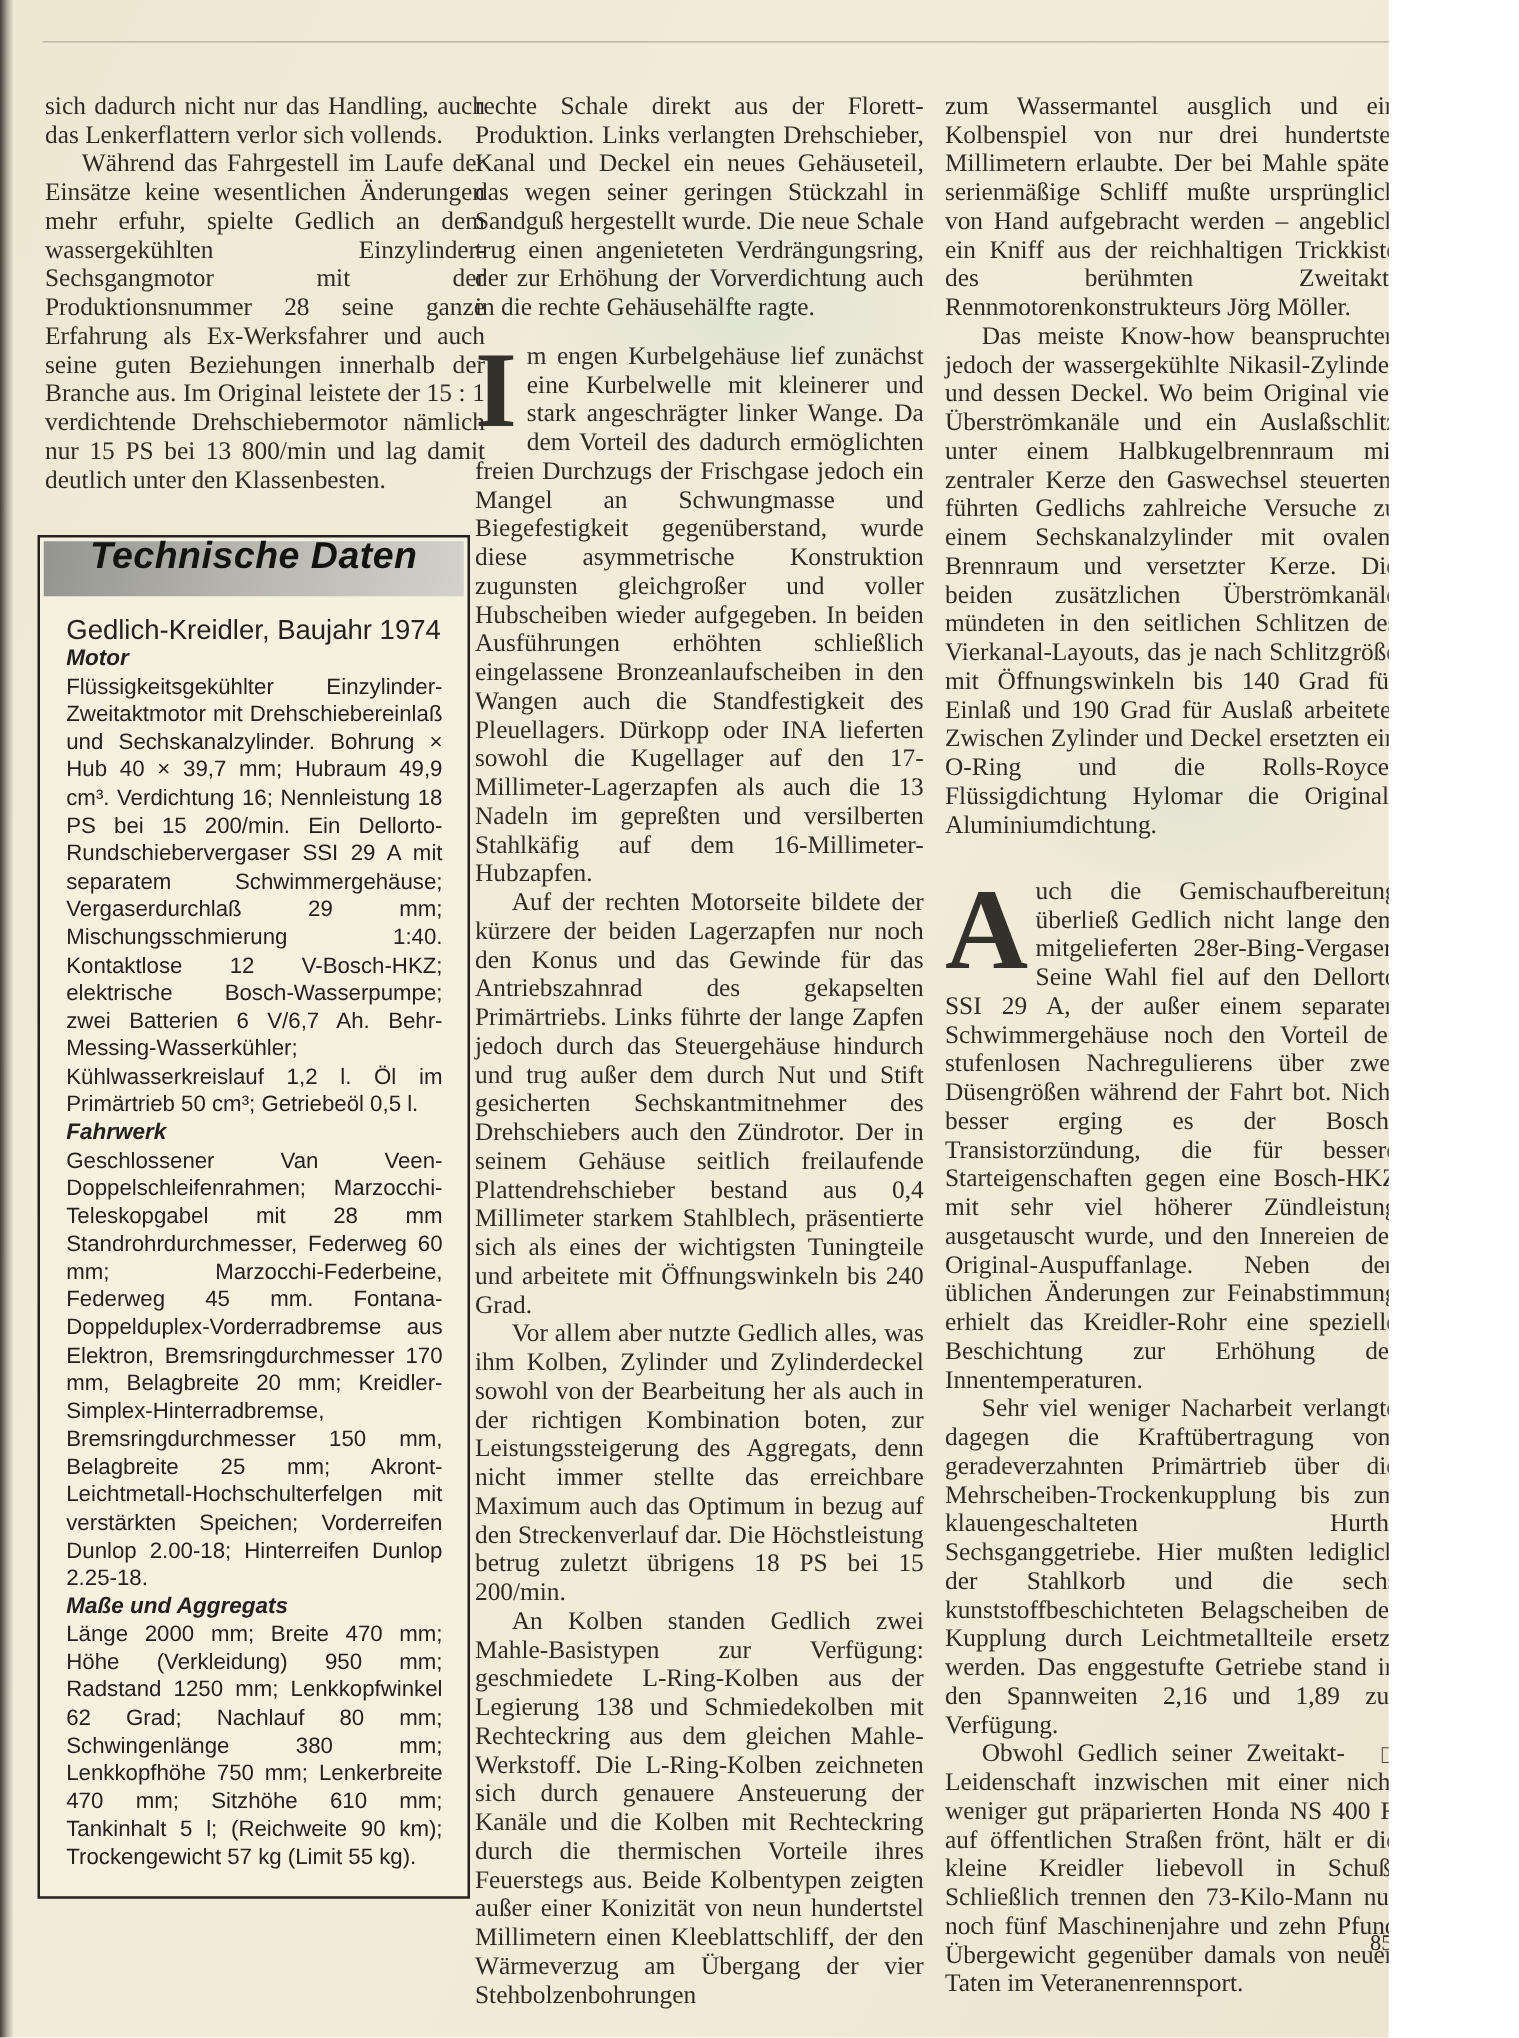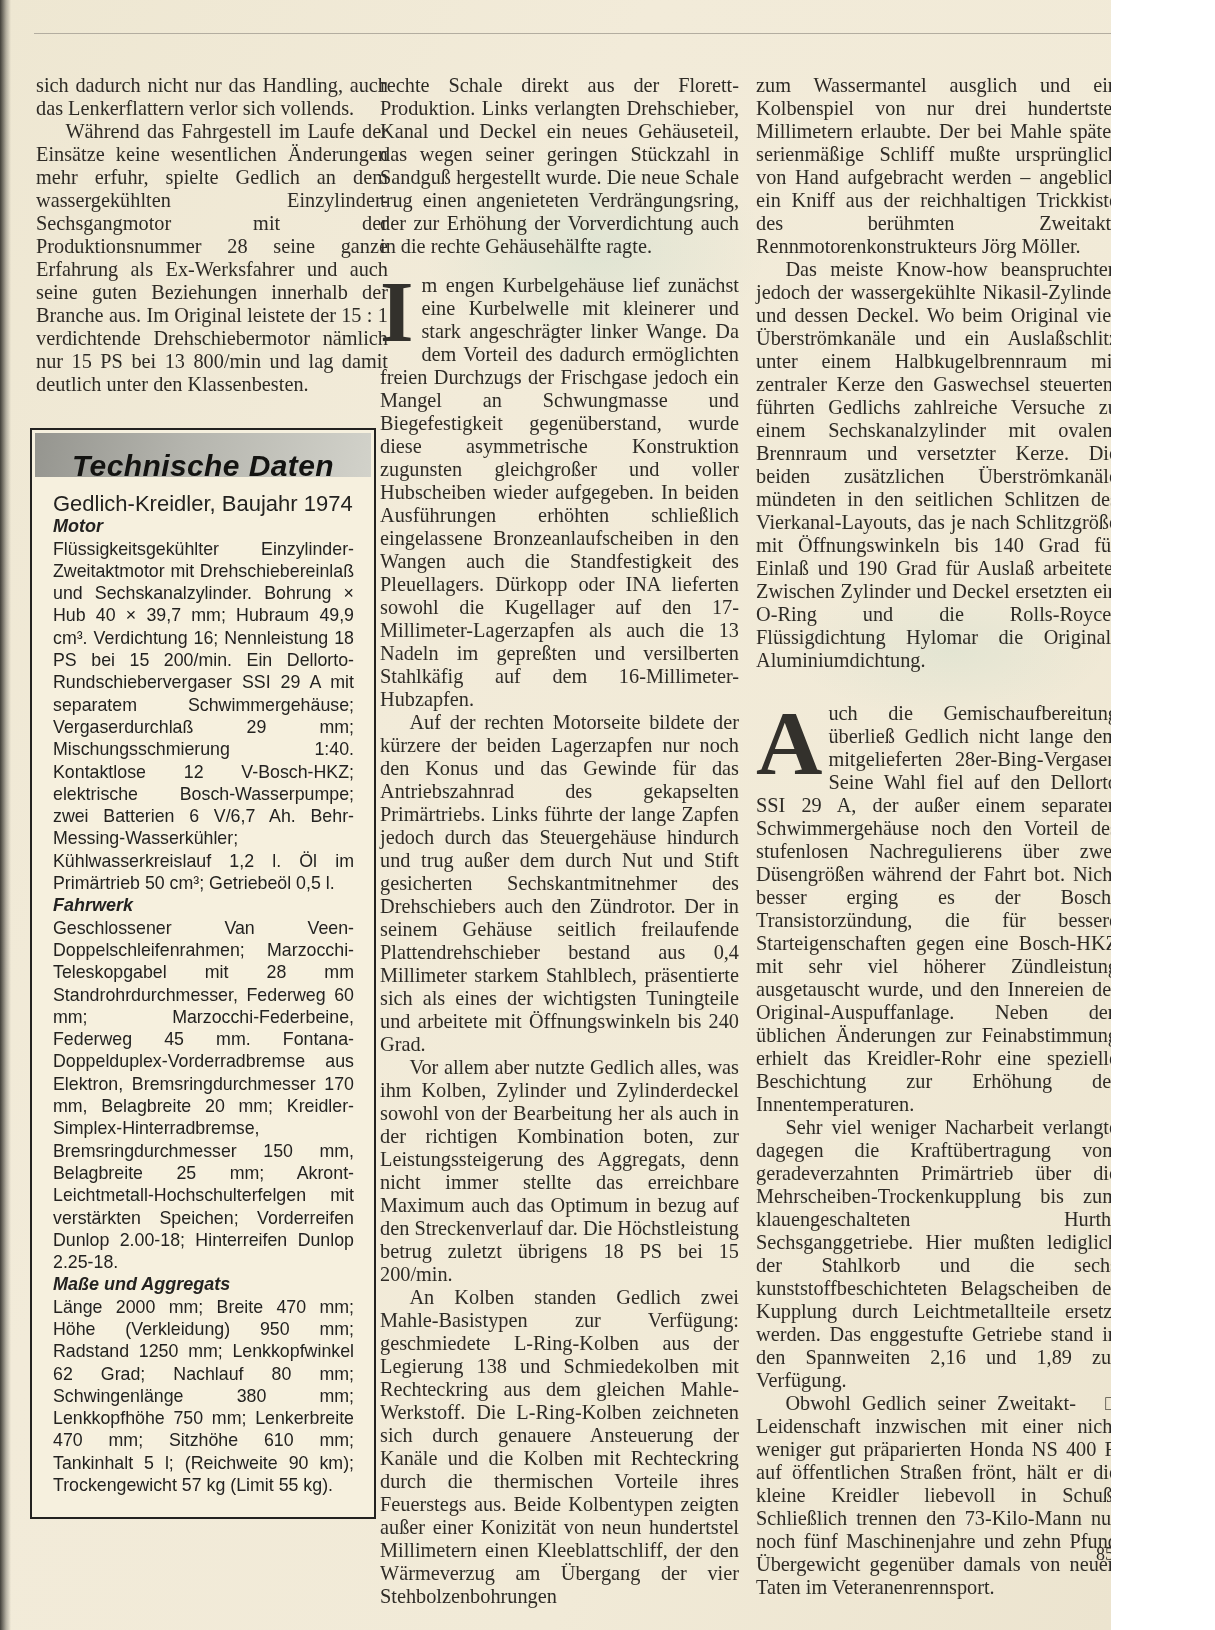--- a/index.html
+++ b/index.html
@@ -50,21 +50,21 @@
     border:2px solid #232220;
     background:#f6f0de;
     padding:3px;
     box-sizing:border-box;
     font-family:"Liberation Sans","DejaVu Sans",sans-serif;
     color:#232220;
   }
   .techbox-header{
     height:44px;
     background:linear-gradient(100deg,#95958f 0%,#b5b5ae 45%,#d2d2ca 100%);
-    display:flex;align-items:flex-end;justify-content:center;
+    display:flex;align-items:flex-start;justify-content:center;
   }
   .techbox-title{
     font-style:italic;font-weight:bold;
     font-size:30px;letter-spacing:0.4px;color:#131311;
   }
   .techbox-body{
     padding:16px 17px 18px 18px;
     font-size:17.8px;line-height:22.3px;text-align:justify;
   }
   .techbox-subtitle{font-weight:normal;font-size:22px;margin:2px 0 18px 0;}

